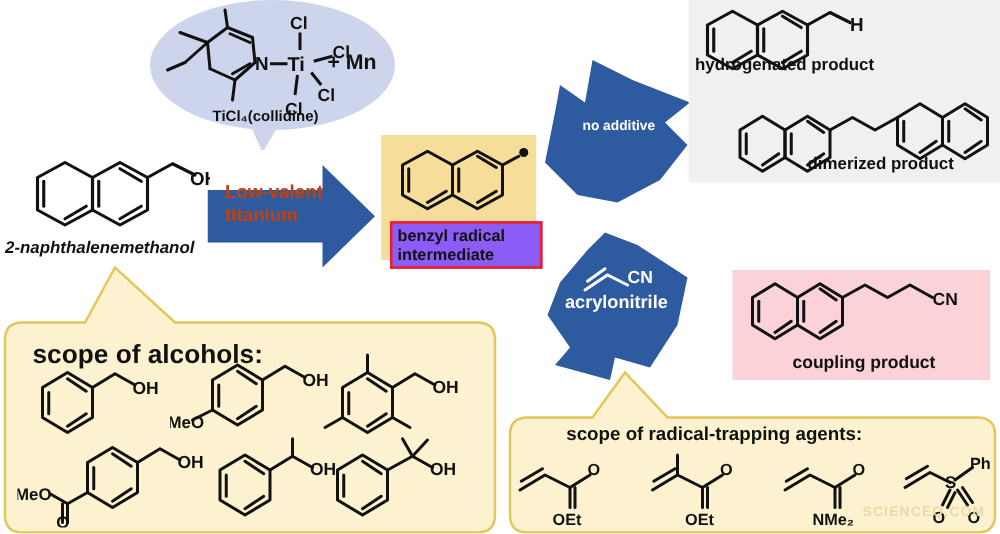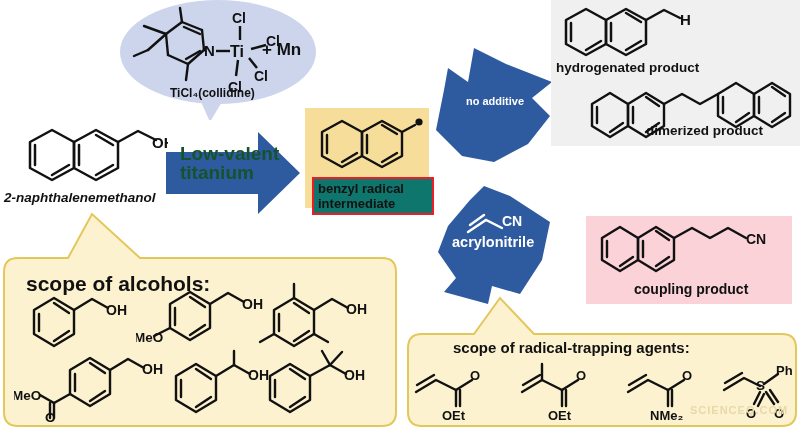--- a/index.html
+++ b/index.html
@@ -70,42 +70,42 @@
   <text x="144" y="22" font-size="15" font-weight="bold" fill="#111" font-family="Liberation Sans, sans-serif">OH</text>
 </svg>
 </div>
 <div class="abs lbl" style="left:4px;top:190px;font-size:13.5px;font-style:italic;">2-naphthalenemethanol</div>
 
 <div class="abs" style="left:166px;top:128px;">
 <svg width="136" height="90" viewBox="0 0 136 90">
   <polygon points="0,24 92,24 92,4 134,45 92,86 92,66 0,66" fill="#2e5aa0"></polygon>
 </svg>
 </div>
-<div class="abs" style="left:180px;top:144px;width:104px;color:#14532d;font-weight:bold;font-size:19px;line-height:19px;">
+<div class="abs" style="left:180px;top:144px;width:104px;color:#c2410c;font-weight:bold;font-size:15px;line-height:19px;">
   <div>Low-valent</div>
   <div>titanium</div>
 </div>
 
 <div class="abs" style="left:305px;top:108px;width:124px;height:100px;background:#f7dd9a;"></div>
 <div class="abs" style="left:314px;top:116px;">
 <svg width="112" height="58" viewBox="0 0 112 58">
   <g stroke="#111" stroke-width="2.4" fill="none" stroke-linecap="round" stroke-linejoin="round">
     <polygon points="8,16 28,5 48,16 48,40 28,51 8,40"></polygon>
     <polygon points="48,16 68,5 88,16 88,40 68,51 48,40"></polygon>
     <line x1="13" y1="19" x2="13" y2="37"></line>
     <line x1="28" y1="46" x2="43" y2="37"></line>
     <line x1="53" y1="19" x2="53" y2="37"></line>
     <line x1="68" y1="46" x2="83" y2="37"></line>
     <line x1="68" y1="9" x2="83" y2="18"></line>
     <line x1="88" y1="16" x2="101" y2="9"></line>
   </g>
   <circle cx="105" cy="6" r="3.6" fill="#111"></circle>
 </svg>
 </div>
-<div class="abs" style="left:312px;top:177px;width:110px;background:#0f766e;border:2.5px solid #ee1c25;
+<div class="abs" style="left:312px;top:177px;width:110px;background:#8b5cf6;border:2.5px solid #ee1c25;
             padding:2px 4px;font-weight:bold;font-size:13px;line-height:15px;color:#111;">
   <div>benzyl radical</div>
   <div>intermediate</div>
 </div>
 
 <div class="abs" style="left:432px;top:38px;">
 <svg width="130" height="130" viewBox="0 0 130 130">
   <polygon points="42,10 36,44 16,30 12,52 4,92 30,118 62,124 96,106 118,78 100,60 120,44 74,26" fill="#2e5aa0"></polygon>
 </svg>
 </div>
@@ -121,21 +121,21 @@
     <line x1="13" y1="19" x2="13" y2="37"></line>
     <line x1="28" y1="46" x2="43" y2="37"></line>
     <line x1="53" y1="19" x2="53" y2="37"></line>
     <line x1="68" y1="46" x2="83" y2="37"></line>
     <line x1="68" y1="9" x2="83" y2="18"></line>
     <polyline points="88,16 106,6 122,14"></polyline>
   </g>
   <text x="122" y="21" font-size="15" font-weight="bold" fill="#111" font-family="Liberation Sans, sans-serif">H</text>
 </svg>
 </div>
-<div class="abs lbl" style="left:556px;top:60px;font-size:13.5px;">hydrogenated product</div>
+<div class="abs lbl" style="left:556px;top:44px;font-size:13.5px;">hydrogenated product</div>
 
 <div class="abs" style="left:586px;top:60px;">
 <svg width="212" height="80" viewBox="0 0 212 80">
   <g stroke="#111" stroke-width="2.4" fill="none" stroke-linecap="round" stroke-linejoin="round">
     <polygon points="6,44 24,33 42,44 42,66 24,77 6,66"></polygon>
     <polygon points="42,44 60,33 78,44 78,66 60,77 42,66"></polygon>
     <line x1="11" y1="47" x2="11" y2="63"></line>
     <line x1="24" y1="72" x2="37" y2="63"></line>
     <line x1="47" y1="47" x2="47" y2="63"></line>
     <line x1="60" y1="72" x2="73" y2="63"></line>

